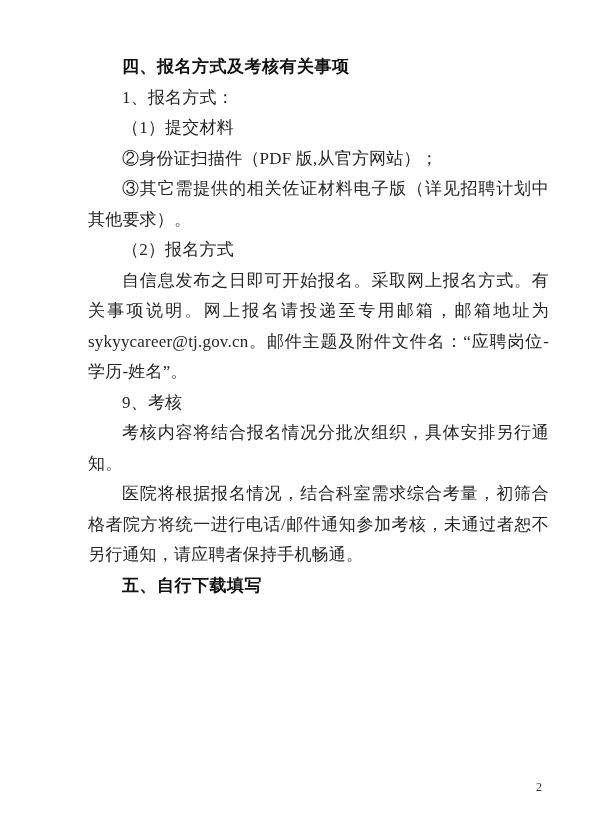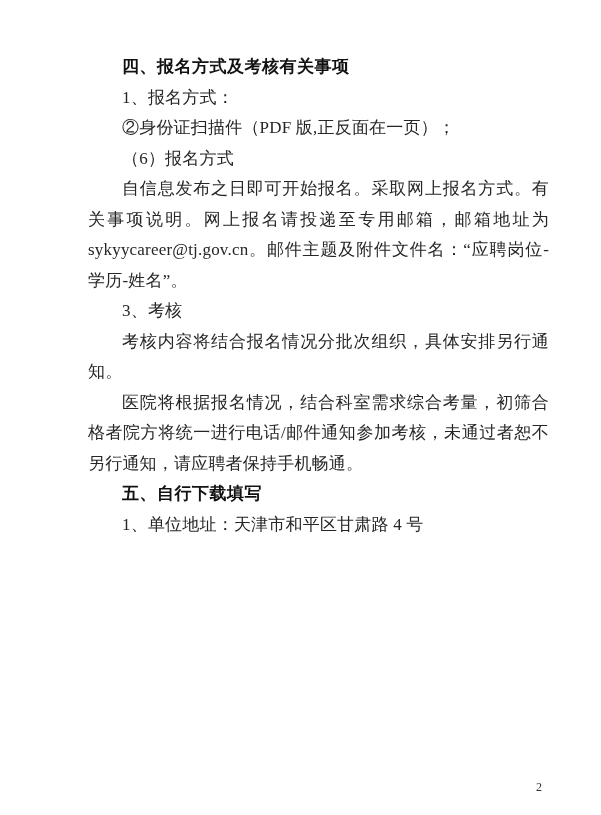--- a/index.html
+++ b/index.html
@@ -59,23 +59,24 @@
     text-align: center;
   }
 </style>
 </head>
 <body>
 
 <div class="page">
   <div class="content">
     <p class="heading">四、报名方式及考核有关事项</p>
     <p>1、报名方式：</p>
-    <p>②身份证扫描件（PDF 版,正反面在一页）；</p>
-    <p>（6）报名方式</p>
+    <p>（1）提交材料</p>
+    <p>②身份证扫描件（PDF 版,从官方网站）；</p>
+    <p>③其它需提供的相关佐证材料电子版（详见招聘计划中其他要求）。</p>
+    <p>（2）报名方式</p>
     <p>自信息发布之日即可开始报名。采取网上报名方式。有关事项说明。网上报名请投递至专用邮箱，邮箱地址为sykyycareer@tj.gov.cn。邮件主题及附件文件名：“应聘岗位-学历-姓名”。</p>
-    <p>3、考核</p>
+    <p>9、考核</p>
     <p>考核内容将结合报名情况分批次组织，具体安排另行通知。</p>
     <p>医院将根据报名情况，结合科室需求综合考量，初筛合格者院方将统一进行电话/邮件通知参加考核，未通过者恕不另行通知，请应聘者保持手机畅通。</p>
     <p class="heading">五、自行下载填写</p>
-    <p>1、单位地址：天津市和平区甘肃路 4 号</p>
   </div>
   <div class="page-number">2</div>
 </div>
 
 </body></html>

